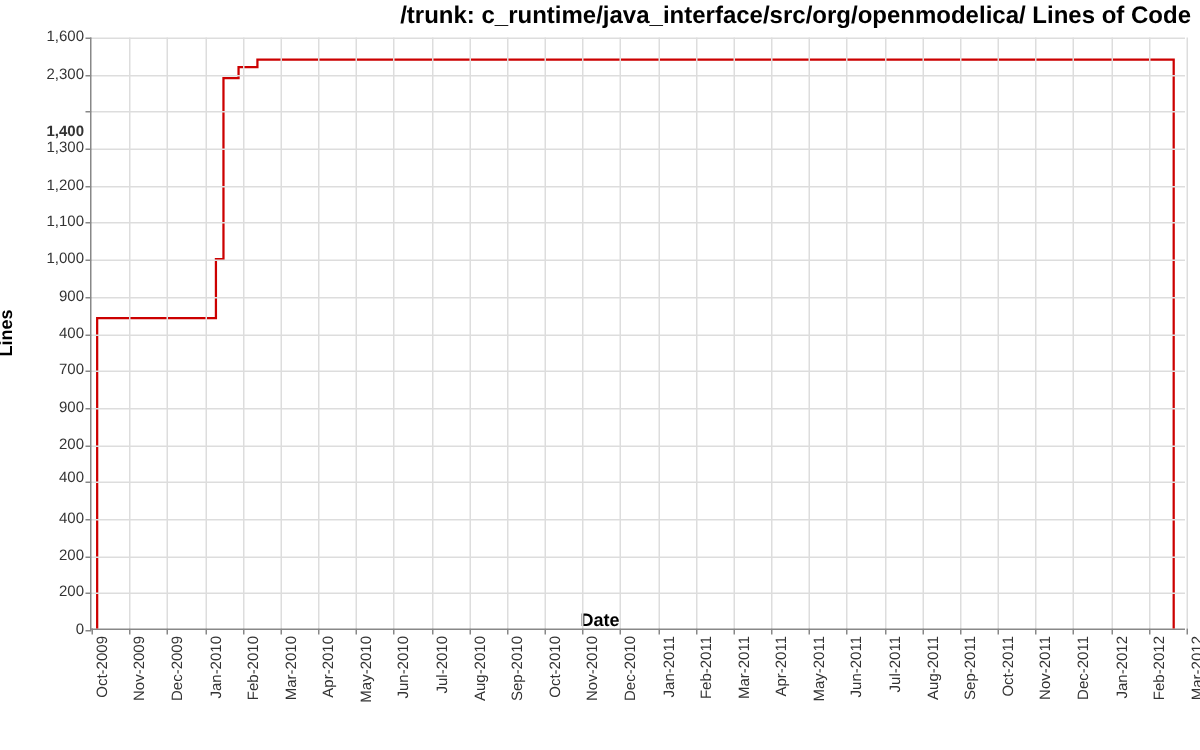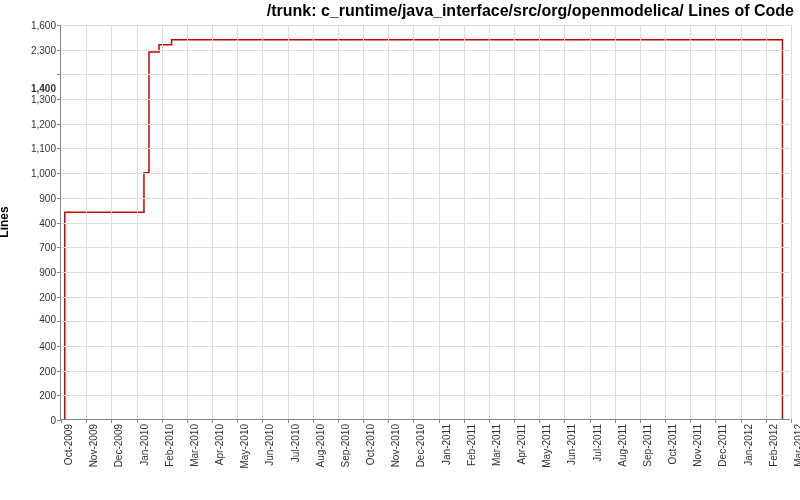--- a/index.html
+++ b/index.html
@@ -112,20 +112,21 @@
   }
 </style>
 </head>
 <body>
 
 <div class="chart-container">
 
   <div class="title">/trunk: c_runtime/java_interface/src/org/openmodelica/ Lines of Code</div>
 
   <div class="y-axis-label">Lines</div>
+  <div class="x-axis-label">Date</div>
 
   <div class="plot-area">
     <svg class="line-layer" viewBox="0 0 730 395" preserveAspectRatio="none">
       <path class="data-line" d="M3.78 395.00 L3.78 187.63 L83.07 187.63 L83.07 148.13 L88.10 148.13 L88.10 27.16 L98.17 27.16 L98.17 19.75 L110.76 19.75 L110.76 14.81 L722.45 14.81 L722.45 395.00 "></path>
     </svg>
   <div class="tick-mark-y" style="top: 395px;"></div>
       <div class="grid-h" style="top: 370.312px;"></div>
       <div class="tick-mark-y" style="top: 370.312px;"></div>
       <div class="grid-h" style="top: 345.625px;"></div>
       <div class="tick-mark-y" style="top: 345.625px;"></div>

